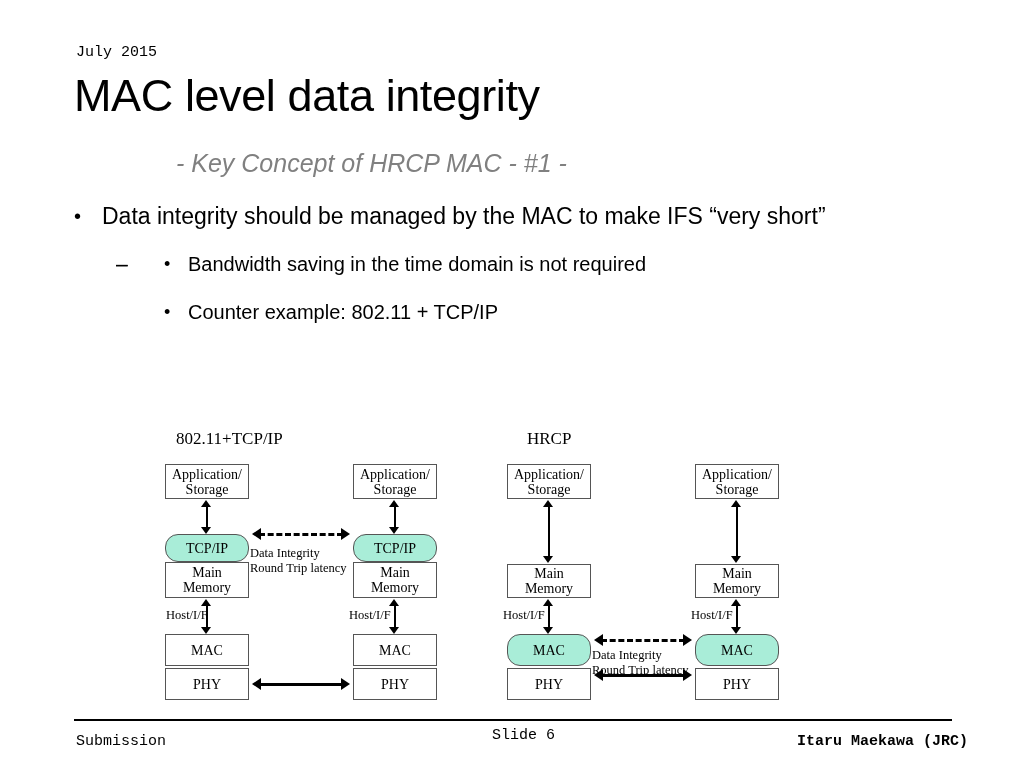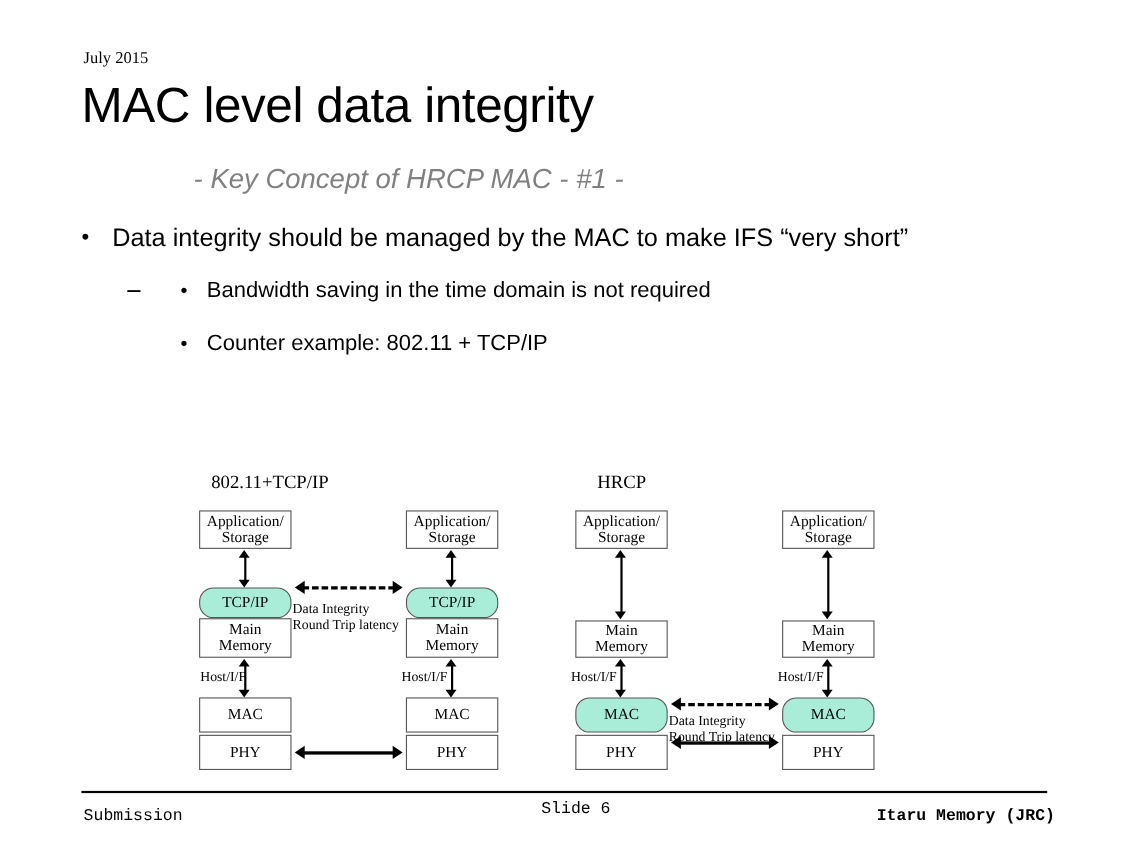--- a/index.html
+++ b/index.html
@@ -21,21 +21,21 @@
     position: absolute;
     top: 44px;
     left: 76px;
     right: 60px;
     height: 20px;
   }
   .hdr-date {
     position: absolute;
     left: 0;
     top: 0;
-    font-family: Liberation Serif, serif;
+    font-family: Liberation Mono, monospace;
     font-size: 15px;
     line-height: 18px;
     white-space: nowrap;
   }
   .hdr-dcn {
     position: absolute;
     left: 660px;
     top: 0;
     font-family: "Liberation Serif", serif;
     font-size: 15px;
@@ -106,21 +106,21 @@
   .lvl3 {
     font-size: 20px;
     line-height: 48px;
     padding-left: 114px;
   }
   .lvl3 .marker { left: 90px; font-size: 18px; line-height: 48px; }
 
   
   #diagram {
     position: absolute;
-    left: 16px;
+    left: 0;
     top: 0;
     width: 904px;
     height: 768px;
     pointer-events: none;
   }
   #diagram .dg-el { pointer-events: auto; }
 
   .col-header {
     position: absolute;
     font-family: "Liberation Serif", serif;
@@ -411,13 +411,13 @@
     <span class="tipL"></span>
       <span class="stem"></span>
       <span class="tipR"></span>
   </div>
 
 </div>
 
 <div id="footer-rule"></div>
 <div class="foot" id="foot-left">Submission</div>
 <div class="foot" id="foot-mid">Slide 6</div>
-<div class="foot" id="foot-right">Itaru Memory (JRC)</div>
+<div class="foot" id="foot-right">Itaru Maekawa (JRC)</div>
 
 </body></html>

